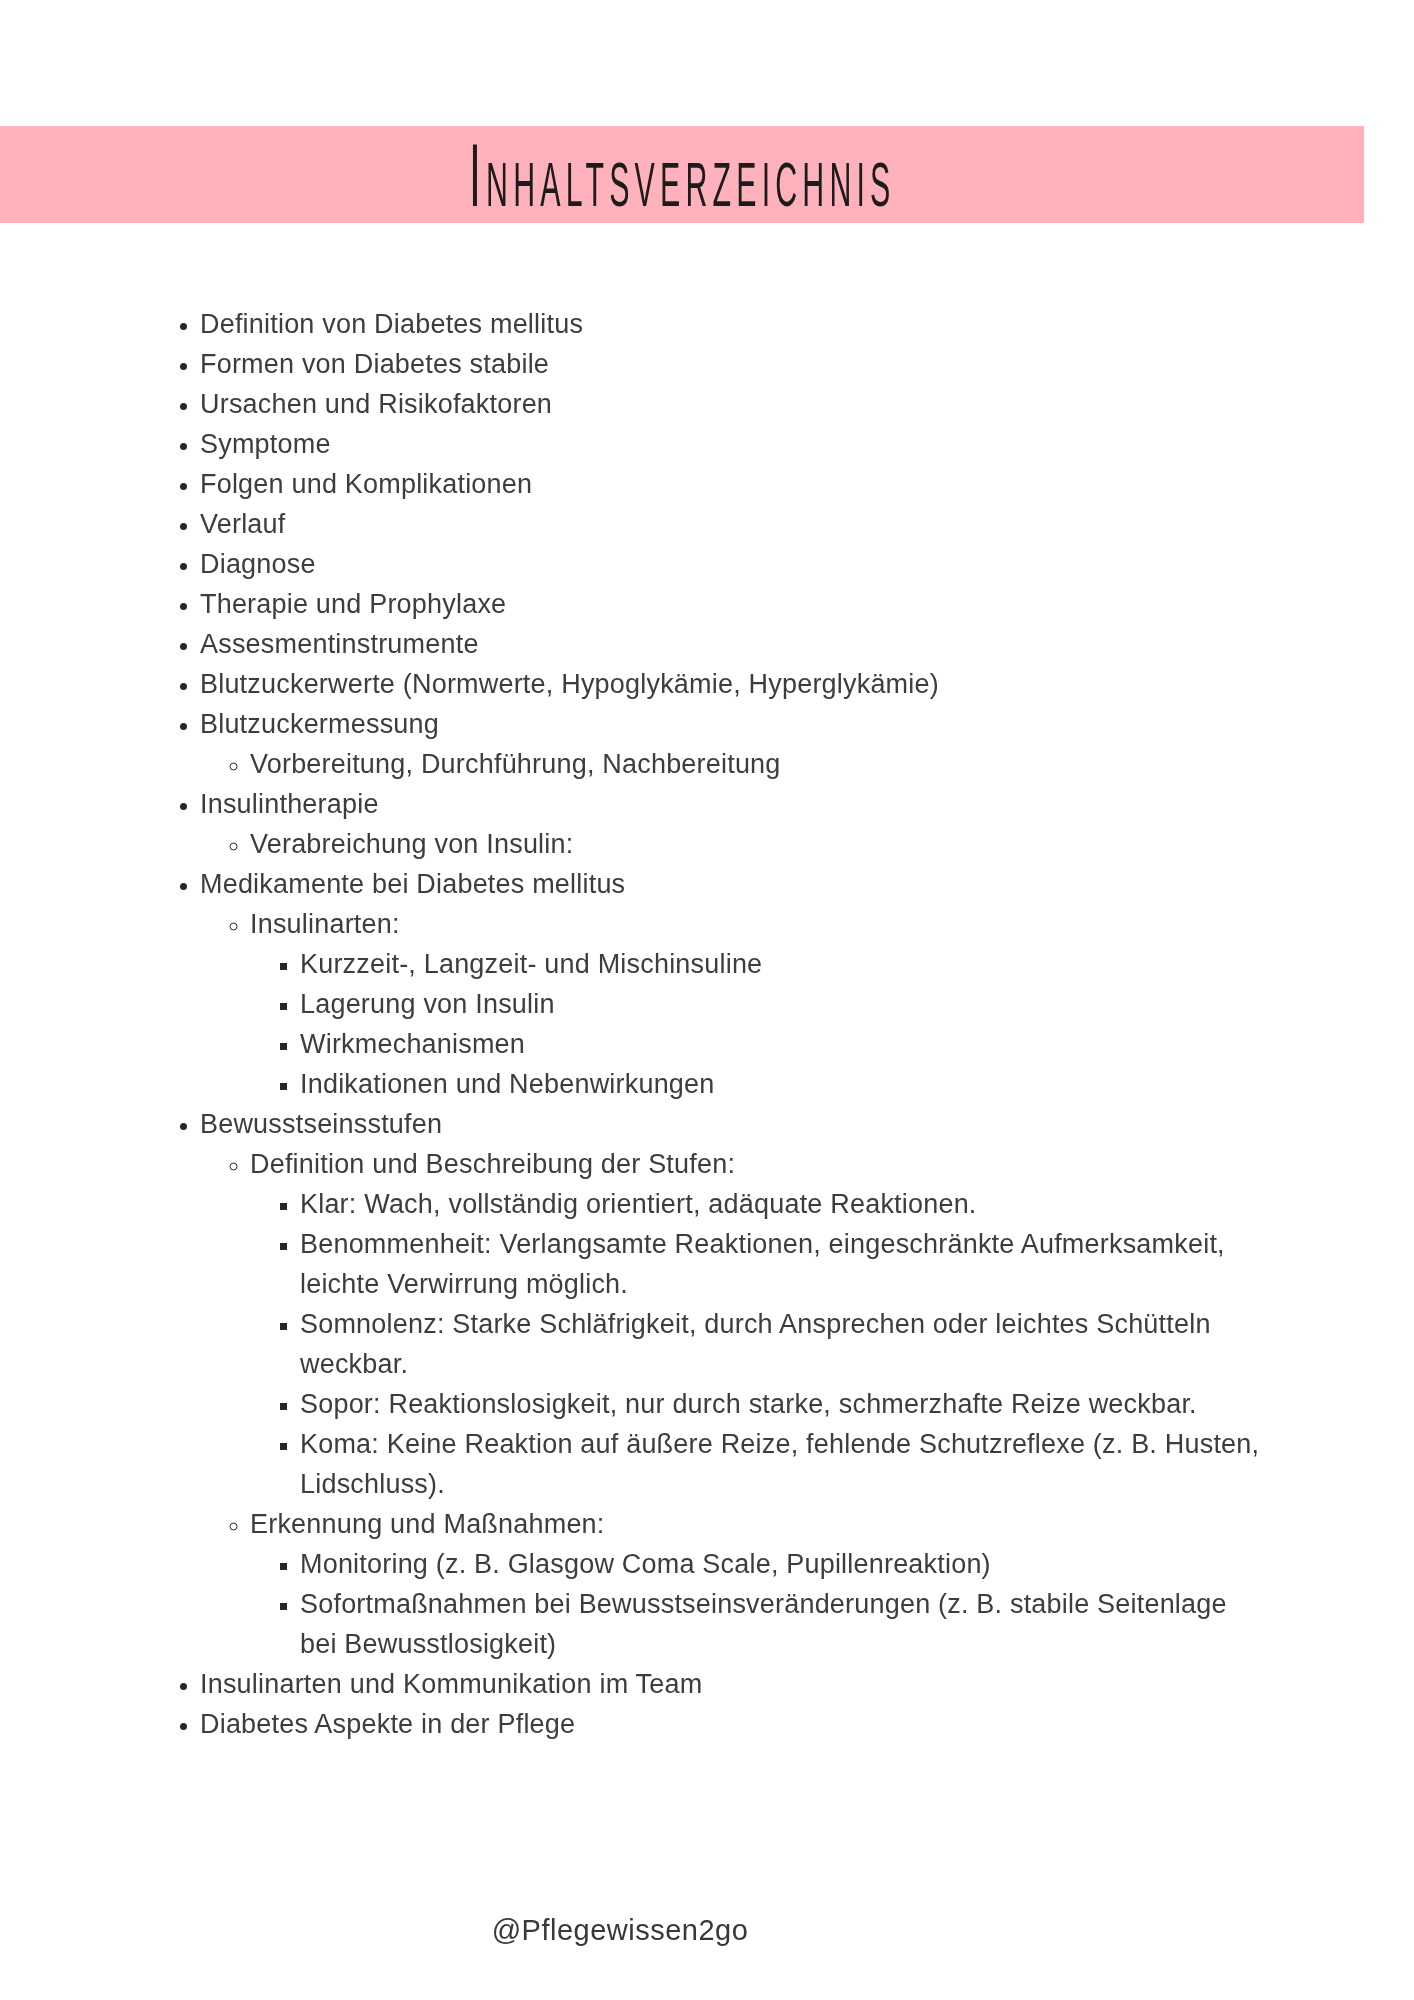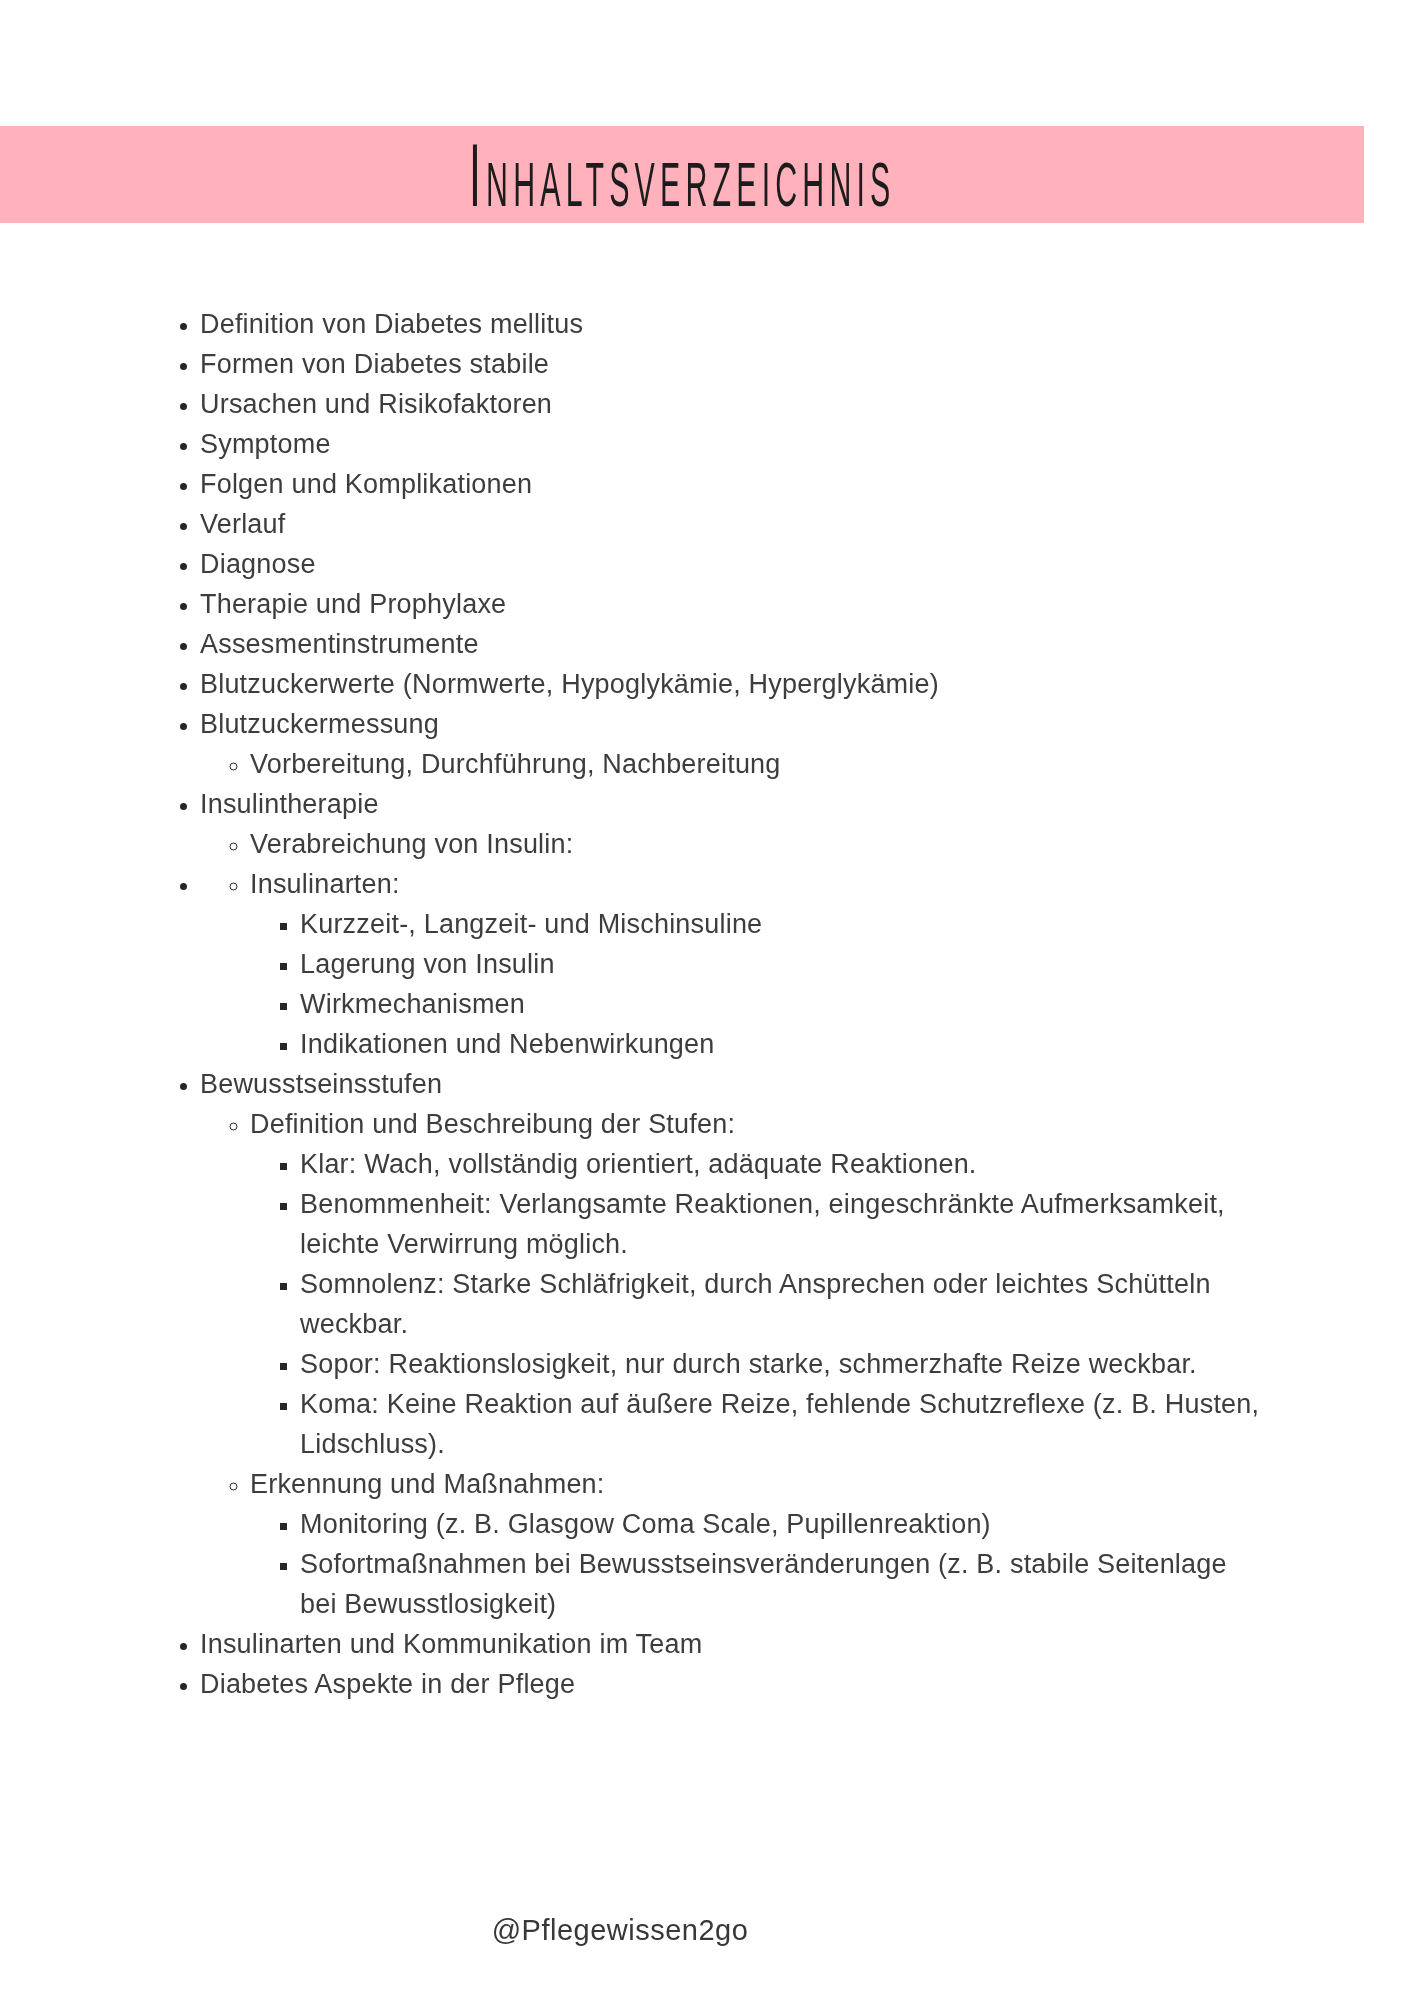--- a/index.html
+++ b/index.html
@@ -103,21 +103,21 @@
       <li><span>Diagnose</span></li>
       <li><span>Therapie und Prophylaxe</span></li>
       <li><span>Assesmentinstrumente</span></li>
       <li><span>Blutzuckerwerte (Normwerte, Hypoglykämie, Hyperglykämie)</span></li>
       <li><span>Blutzuckermessung</span><ul class="toc-list level-2">
           <li><span>Vorbereitung, Durchführung, Nachbereitung</span></li>
         </ul></li>
       <li><span>Insulintherapie</span><ul class="toc-list level-2">
           <li><span>Verabreichung von Insulin:</span></li>
         </ul></li>
-      <li><ul class="toc-list level-2">
+      <li><span>Medikamente bei Diabetes mellitus</span><ul class="toc-list level-2">
           <li><span>Insulinarten:</span><ul class="toc-list level-3">
               <li><span>Kurzzeit-, Langzeit- und Mischinsuline</span></li>
               <li><span>Lagerung von Insulin</span></li>
               <li><span>Wirkmechanismen</span></li>
               <li><span>Indikationen und Nebenwirkungen</span></li>
             </ul></li>
         </ul></li>
       <li><span>Bewusstseinsstufen</span><ul class="toc-list level-2">
           <li><span>Definition und Beschreibung der Stufen:</span><ul class="toc-list level-3">
               <li><span>Klar: Wach, vollständig orientiert, adäquate Reaktionen.</span></li>

